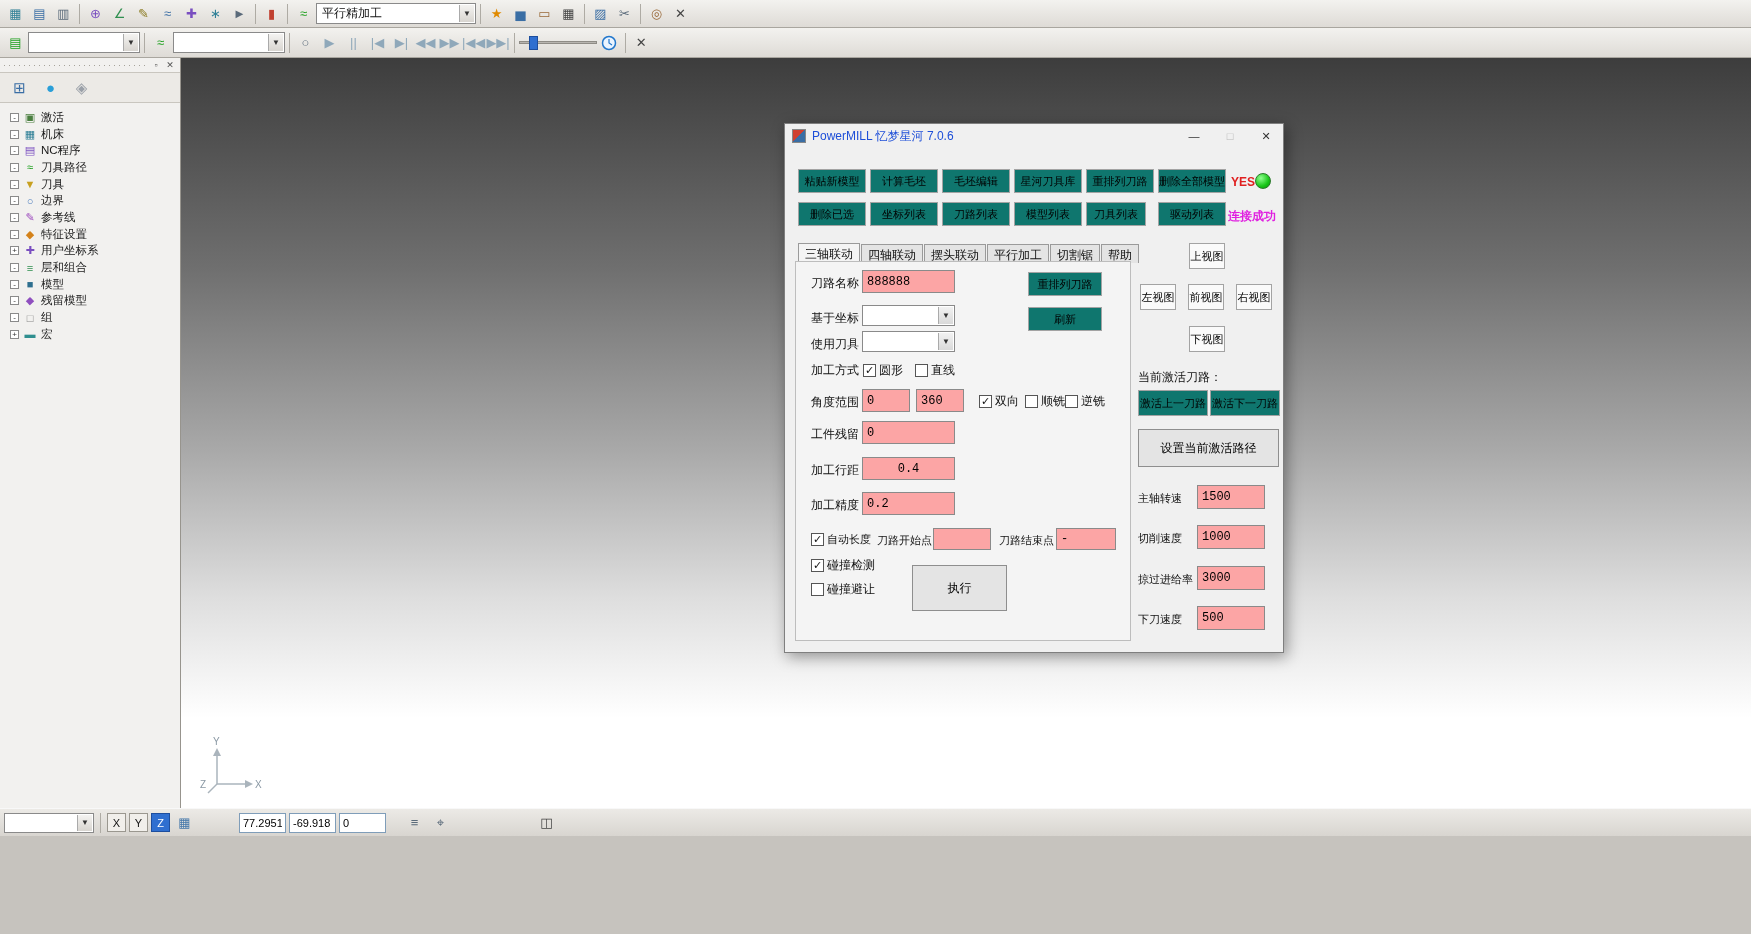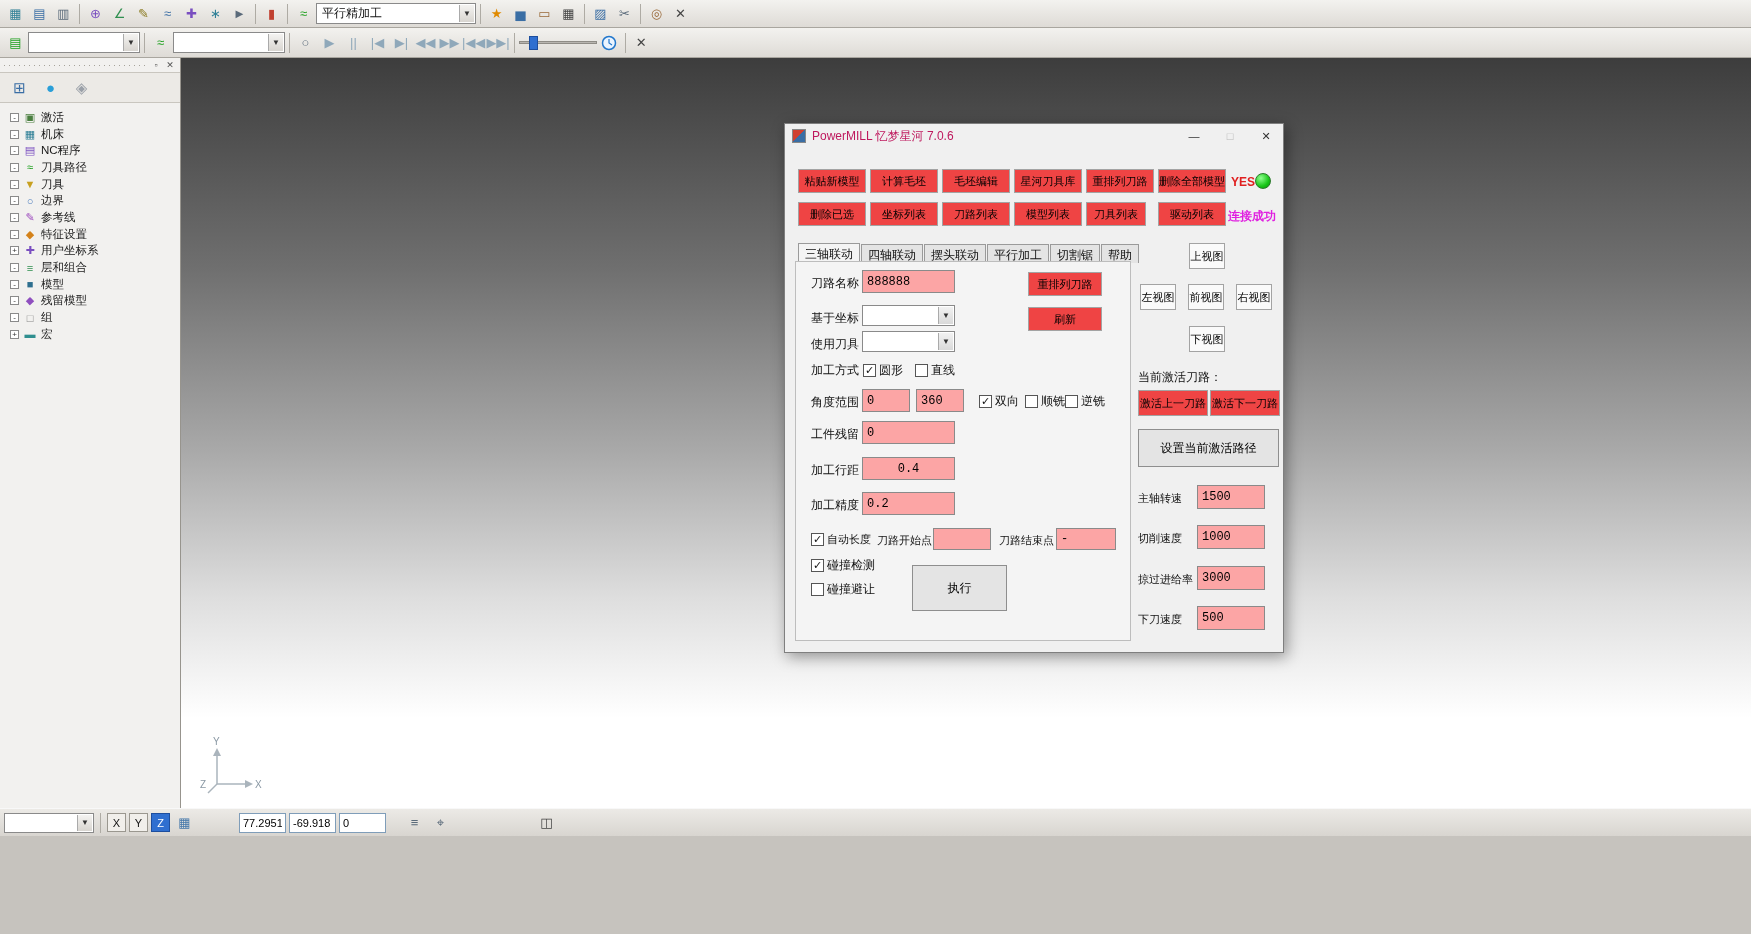--- a/index.html
+++ b/index.html
@@ -58,26 +58,26 @@
   #statusbar{position:absolute;left:0;top:808px;right:0;height:28px;background:linear-gradient(#eceae6,#d8d5d0);border-top:1px solid #f8f8f8;display:flex;align-items:center;padding:0 4px;gap:3px;}
   .axbtn{width:19px;height:19px;border:1px solid #9a978f;background:#f1efeb;display:flex;align-items:center;justify-content:center;font-size:11px;}
   .axbtn.active{background:#2f6fd0;color:#fff;border-color:#1d4e9e;}
   .coord{width:47px;height:20px;border:1px solid #7f9db9;background:#fff;font-size:11px;padding:0 3px;font-family:inherit;}
   #footer{position:absolute;left:0;top:836px;right:0;bottom:0;background:#c6c3be;}
 
   
   #dialog{position:absolute;left:784px;top:123px;width:500px;height:530px;background:#f0f0f0;border:1px solid #7f7f7f;box-shadow:3px 4px 14px rgba(0,0,0,.38);}
   .dtitle{height:24px;display:flex;align-items:center;padding:0 2px 0 7px;gap:6px;}
   .appicon{width:14px;height:14px;flex:none;background:linear-gradient(135deg,#d04030 0 50%,#3a6ea5 50% 100%);border:1px solid #888;}
-  .dtitle .t{flex:1;font-size:12px;color:#be185d;white-space:nowrap;overflow:hidden;}
+  .dtitle .t{flex:1;font-size:12px;color:#1d4ed8;white-space:nowrap;overflow:hidden;}
   .wbtn{width:30px;height:22px;display:flex;align-items:center;justify-content:center;font-size:11px;color:#333;}
   .wbtn.dim{color:#b8b8b8;}
   .dmenu{height:22px;display:flex;align-items:center;padding:0 4px;}
   .dmenu span{padding:3px 7px;font-size:12px;}
-  .dbtn{position:absolute;height:24px;border:1px solid #a3a3a3;background:#ef4444;display:flex;align-items:center;justify-content:center;font-size:11px;font-family:inherit;cursor:default;}
+  .dbtn{position:absolute;height:24px;border:1px solid #a3a3a3;background:#0f766e;display:flex;align-items:center;justify-content:center;font-size:11px;font-family:inherit;cursor:default;}
   .yes{position:absolute;left:446px;top:51px;color:#e02020;font-weight:bold;font-size:12px;}
   .led{position:absolute;left:470px;top:49px;width:16px;height:16px;border-radius:50%;background:radial-gradient(circle at 35% 30%,#8fff8f,#18c518 60%,#0d8f0d);border:1px solid #2a7a2a;}
   .connect{position:absolute;left:443px;top:84px;color:#e020e0;font-weight:bold;font-size:12px;}
   .tabs{position:absolute;left:13px;top:118px;display:flex;align-items:flex-end;}
   .tab{height:19px;padding:2px 6px;border:1px solid #9a9a9a;border-bottom:none;background:#e4e4e4;margin-right:1px;font-size:12px;white-space:nowrap;}
   .tab.active{background:#f4f4f4;height:21px;position:relative;top:1px;border-bottom:1px solid #f4f4f4;}
   .dpanel{position:absolute;left:10px;top:137px;width:336px;height:380px;background:#f4f4f4;border:1px solid #bdbdbd;}
   .flabel{position:absolute;font-size:12px;color:#111;white-space:nowrap;}
   .flabel.sm{font-size:11px;}
   .finput{position:absolute;height:23px;border:1px solid #8a8a8a;background:#fca5a5;font-size:12px;padding:0 4px;font-family:Liberation Mono, monospace;}

